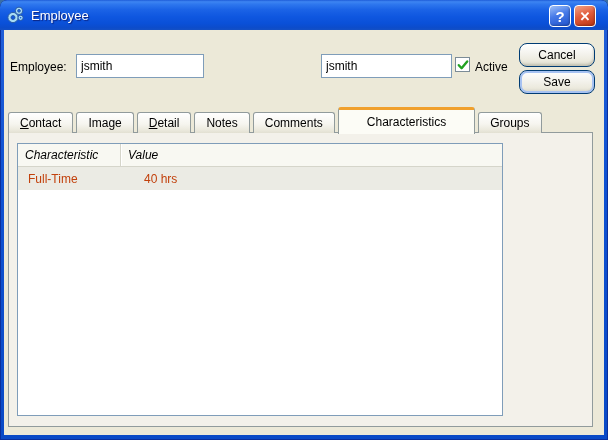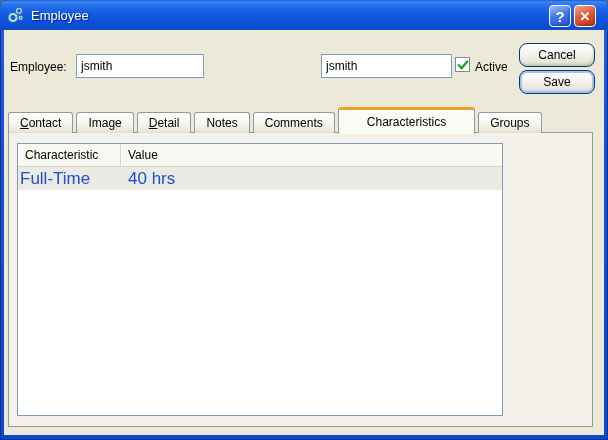--- a/index.html
+++ b/index.html
@@ -88,30 +88,30 @@
   .tab-panel {
     position:absolute; left:4px; top:102px; width:585px; height:295px;
     background:#f3f1ea; border:1px solid #919b9c; z-index:1;
   }
 
   
   .grid {
     position:absolute; left:13px; top:113px; width:486px; height:273px;
     background:#fff; border:1px solid #7f9db9; z-index:2; overflow:hidden;
   }
-  .grid-header { display:flex; height:23px; background:#f8f8f2; border-bottom:1px solid #d5d5ca; }
+  .grid-header { display:flex; height:23px; background:#f8f8f2; border-bottom:1px solid #d5d5ca;font-style:italic; }
   .grid-header .hcell {
     font-size:12px; color:#000; display:flex; align-items:center;
     padding-left:7px; border-right:1px solid #d5d5ca; box-shadow:1px 0 0 #fff;
   }
   .grid-header .hcell:last-child { border-right:none; box-shadow:none; flex:1; }
   .col-0 { width:103px; flex:0 0 auto; }
   .grid-row { display:flex; height:23px; }
   .grid-row.selected { background:var(--selection,#ebebe4); }
-  .grid-row .cell { font-size:17px; color:#1d4ed8; display:flex; align-items:center; }
+  .grid-row .cell { font-size:12px; color:#c2410c; display:flex; align-items:center;margin-left:8px; }
   .grid-row .cell.col-0 { padding-left:2px; }
   .grid-row .cell.col-1 { padding-left:7px; flex:1; }
   u { text-decoration:underline; }
 </style>
 </head>
 <body>
 
 <div class="window">
 
   <div class="titlebar">

